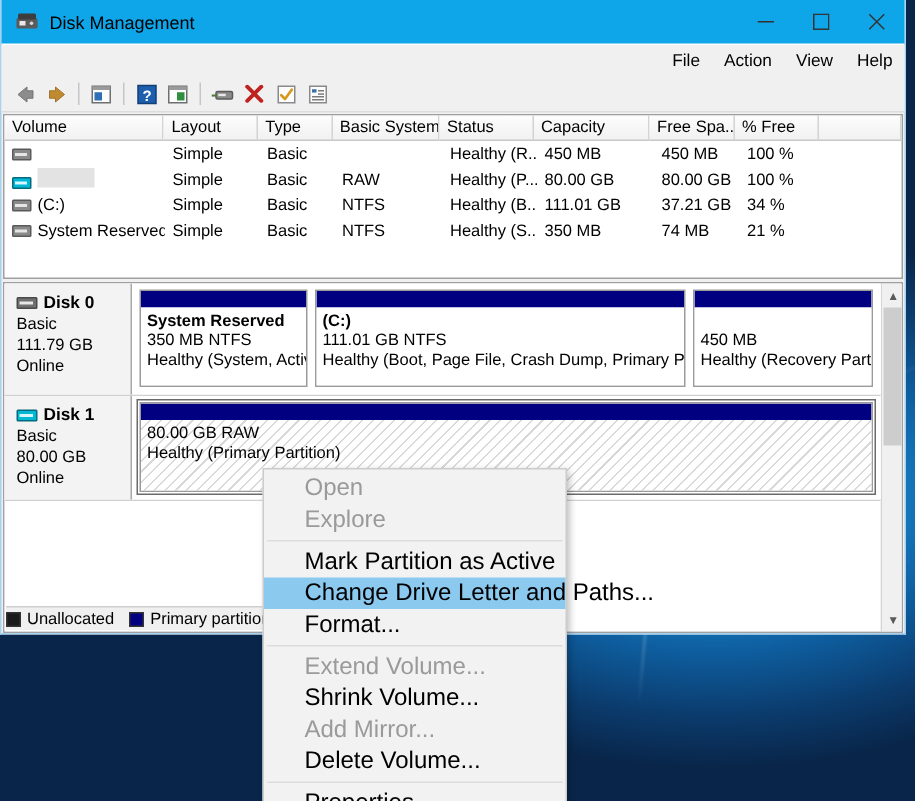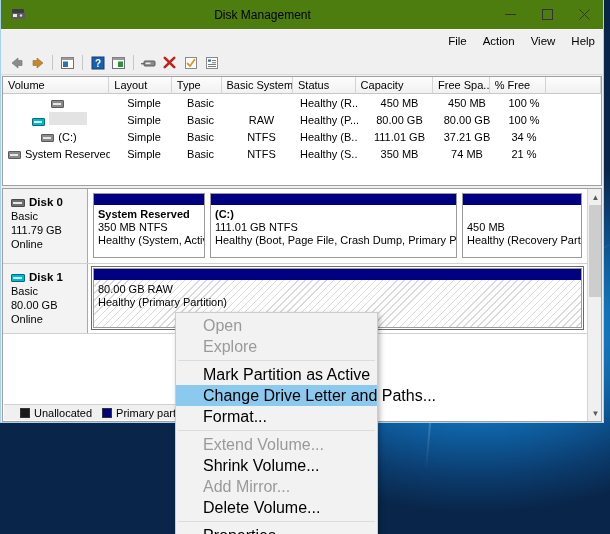--- a/index.html
+++ b/index.html
@@ -44,24 +44,23 @@
     width: 604px; height: 423px;
     background: #f0f0f0;
     border: 1px solid #a6d2f0;
     border-top: none;
     display: flex; flex-direction: column;
   }
 
   
   #titlebar {
     height: 30px; min-height: 30px;
-    background: #4d7c0f;
+    background: #0ea5e9;
     display: flex; align-items: center;
     border-bottom: 1px solid #ffffff;
-    text-align: center;
   }
   #titlebar .tb-icon {
     width: 16px; height: 16px; margin-left: 9px; margin-right: 7px;
     position: relative; flex: 0 0 auto;
   }
   #titlebar .tb-title {
     font-size: 12px; color: #000; flex: 1 1 auto;
   }
   .wbtns { display: flex; height: 30px; }
   .wbtn {
@@ -108,21 +107,21 @@
   }
   #volhead { display: flex; height: 17px; background: #f0f0f0; }
   #volhead .hc {
     border-right: 1px solid #d4d4d4;
     border-bottom: 1px solid #c8c8c8;
     padding: 2px 0 0 5px;
     font-size: 11px;
     overflow: hidden; white-space: nowrap;
     background: linear-gradient(180deg,#fdfdfd 0%, #f1f1f1 100%);
   }
-  .vrow { display: flex; height: 17px; align-items: center; text-align: center; }
+  .vrow { display: flex; height: 17px; align-items: center; }
   .vrow .vc {
     padding-left: 5px; font-size: 11px;
     overflow: hidden; white-space: nowrap;
   }
   .vol-icon {
     display: inline-block; width: 13px; height: 8px;
     vertical-align: middle; margin-right: 4px;
     background: #8a8a8a;
     border: 1px solid #5a5a5a; border-radius: 1px;
     position: relative;
@@ -227,21 +226,21 @@
   #gscroll .sthumb {
     position: absolute; left: 1px; top: 0; width: 14px; height: 92px;
     background: #cdcdcd;
   }
 
   
   #legend {
     height: 16px; min-height: 16px;
     display: flex; align-items: center;
     background: #f0f0f0;
-    padding-left: 16px;
+    padding-left: 0;
     position: absolute; left: 1px; bottom: 1px; width: 252px;
     border-top: 1px solid #d0d0d0;
   }
   #legend .lg { display: flex; align-items: center; margin-right: 10px; font-size: 11px; }
   #legend .sw { width: 10px; height: 10px; margin-right: 4px; border: 1px solid #333; }
 
   
   #ctxmenu {
     position: absolute;
     left: 175px; top: 312px;

